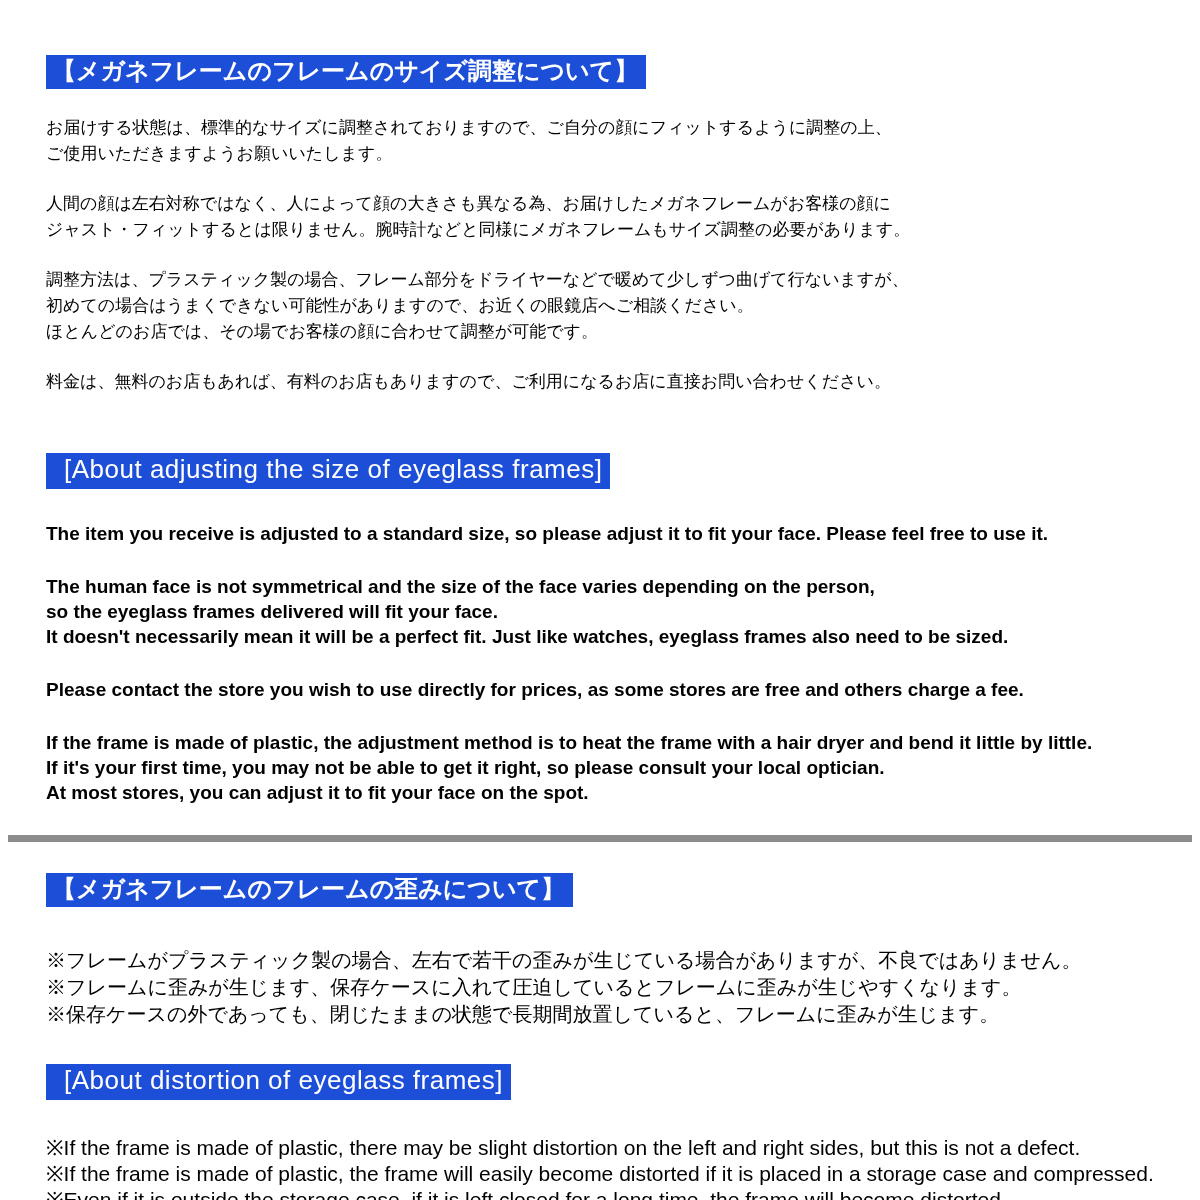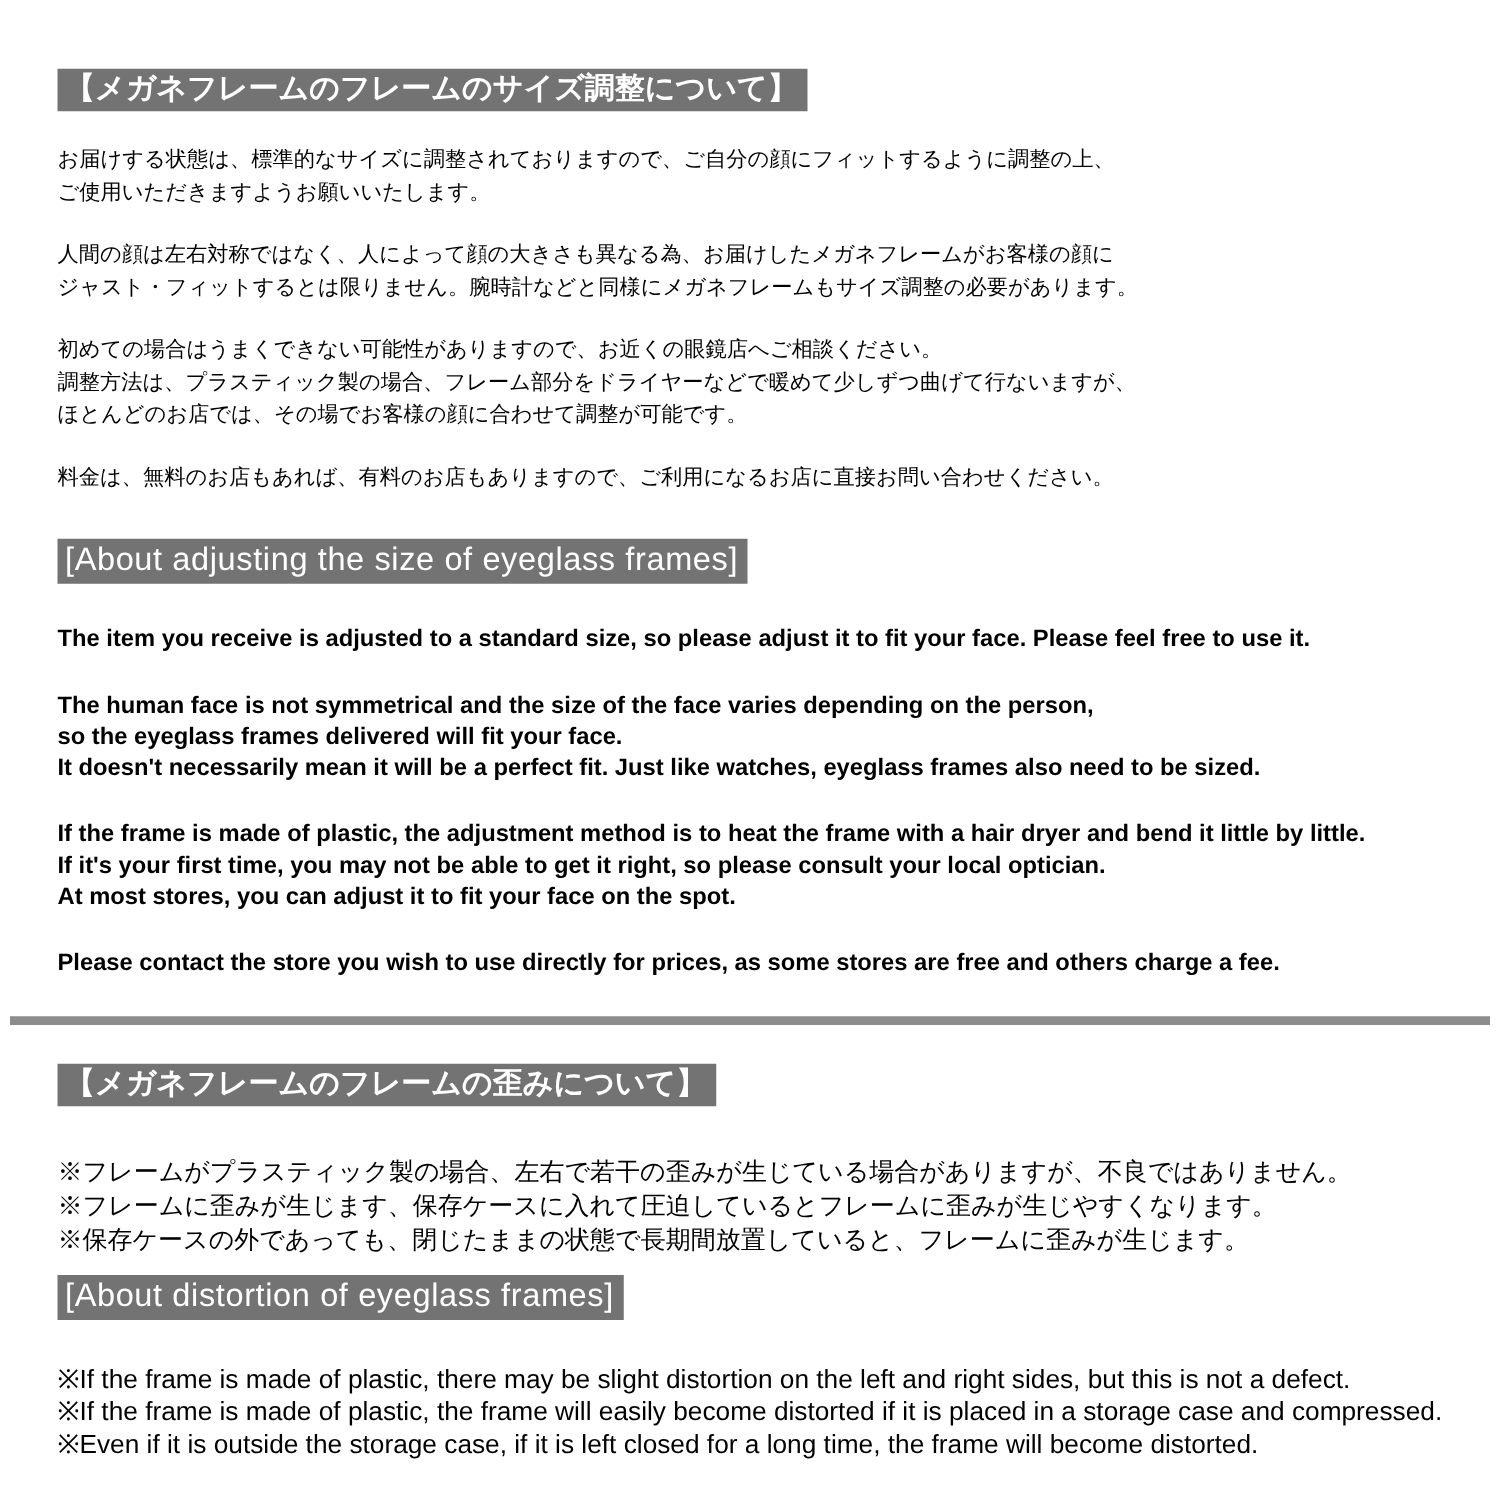--- a/index.html
+++ b/index.html
@@ -14,34 +14,35 @@
     font-family: "Liberation Sans", sans-serif;
     overflow: hidden;
   }
   .section {
     padding-left: 46px;
     padding-right: 40px;
   }
   .sec-size-jp { padding-top: 55px; }
   .banner {
     display: inline-block;
-    background: #737373;
+    background: #1d4ed8;
     color: #ffffff;
     line-height: 1.2;
   }
   .banner-jp {
     font-size: 24px;
     font-weight: bold;
     padding: 2px 8px 3px 6px;
   }
   .banner-en {
     font-size: 26px;
     font-weight: 400;
     letter-spacing: 0.5px;
-    padding: 1px 8px 4px 6px;
+    padding: 1px 8px 4px 18px;
+    margin-top: 22px;
   }
   .body-jp {
     font-size: 17px;
     line-height: 26px;
     font-weight: 500;
   }
   .body-en {
     font-size: 19px;
     line-height: 25px;
     font-weight: 700;
@@ -81,22 +82,22 @@
   <div class="para-group-jp body-jp">
     <p class="para">
       <span class="line">お届けする状態は、標準的なサイズに調整されておりますので、ご自分の顔にフィットするように調整の上、</span>
       <span class="line">ご使用いただきますようお願いいたします。</span>
     </p>
     <p class="para">
       <span class="line">人間の顔は左右対称ではなく、人によって顔の大きさも異なる為、お届けしたメガネフレームがお客様の顔に</span>
       <span class="line">ジャスト・フィットするとは限りません。腕時計などと同様にメガネフレームもサイズ調整の必要があります。</span>
     </p>
     <p class="para">
+      <span class="line">調整方法は、プラスティック製の場合、フレーム部分をドライヤーなどで暖めて少しずつ曲げて行ないますが、</span>
       <span class="line">初めての場合はうまくできない可能性がありますので、お近くの眼鏡店へご相談ください。</span>
-      <span class="line">調整方法は、プラスティック製の場合、フレーム部分をドライヤーなどで暖めて少しずつ曲げて行ないますが、</span>
       <span class="line">ほとんどのお店では、その場でお客様の顔に合わせて調整が可能です。</span>
     </p>
     <p class="para">
       <span class="line">料金は、無料のお店もあれば、有料のお店もありますので、ご利用になるお店に直接お問い合わせください。</span>
     </p>
   </div>
 </div>
 
 <div class="section">
   <div class="banner-row-2">
@@ -105,26 +106,26 @@
   <div class="para-group-en body-en">
     <p class="para">
       <span class="line">The item you receive is adjusted to a standard size, so please adjust it to fit your face. Please feel free to use it.</span>
     </p>
     <p class="para">
       <span class="line">The human face is not symmetrical and the size of the face varies depending on the person,</span>
       <span class="line">so the eyeglass frames delivered will fit your face.</span>
       <span class="line">It doesn't necessarily mean it will be a perfect fit. Just like watches, eyeglass frames also need to be sized.</span>
     </p>
     <p class="para">
+      <span class="line">Please contact the store you wish to use directly for prices, as some stores are free and others charge a fee.</span>
+    </p>
+    <p class="para">
       <span class="line">If the frame is made of plastic, the adjustment method is to heat the frame with a hair dryer and bend it little by little.</span>
       <span class="line">If it's your first time, you may not be able to get it right, so please consult your local optician.</span>
       <span class="line">At most stores, you can adjust it to fit your face on the spot.</span>
-    </p>
-    <p class="para">
-      <span class="line">Please contact the store you wish to use directly for prices, as some stores are free and others charge a fee.</span>
     </p>
   </div>
 </div>
 
 <div class="divider"></div>
 
 <div class="section sec-dist-jp">
   <div>
     <span class="banner banner-jp">【メガネフレームのフレームの歪みについて】</span>
   </div>

